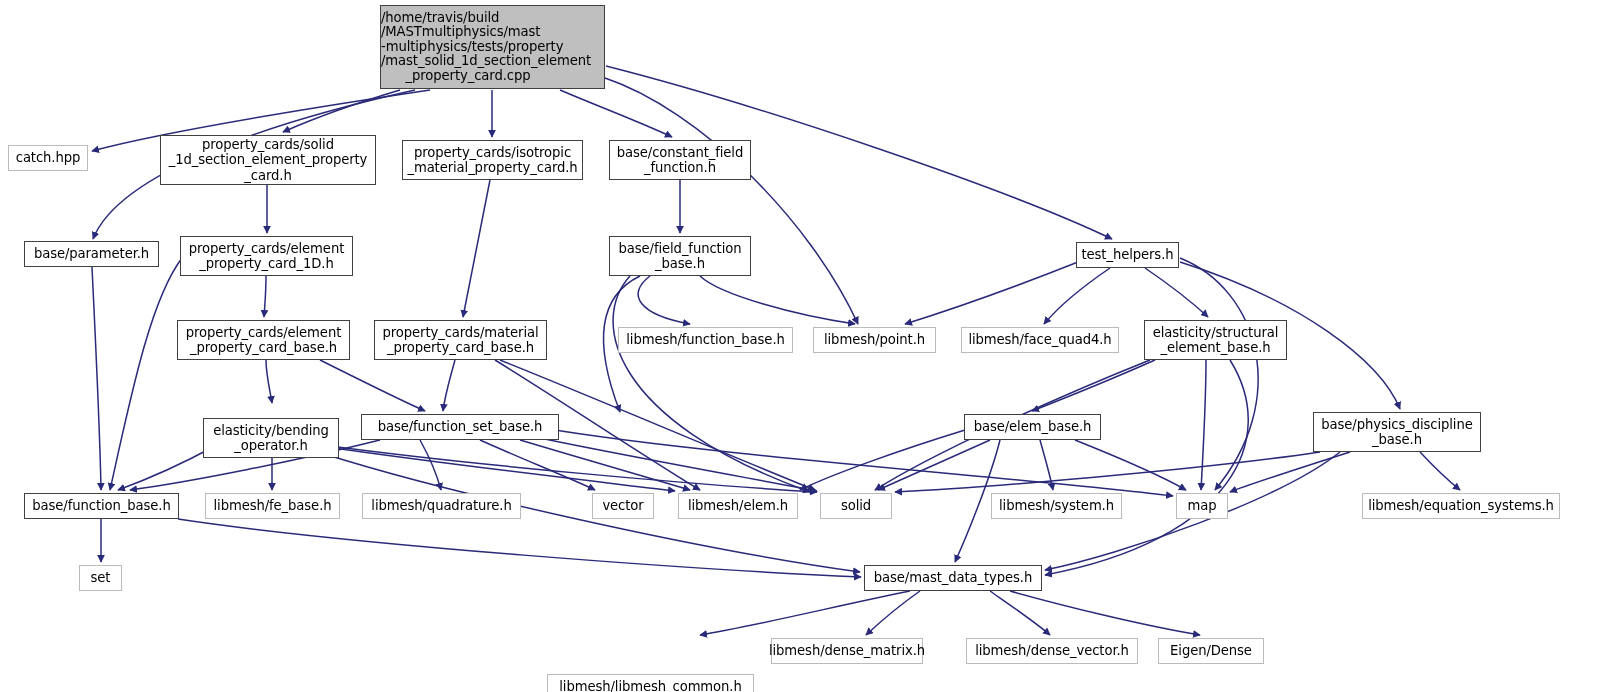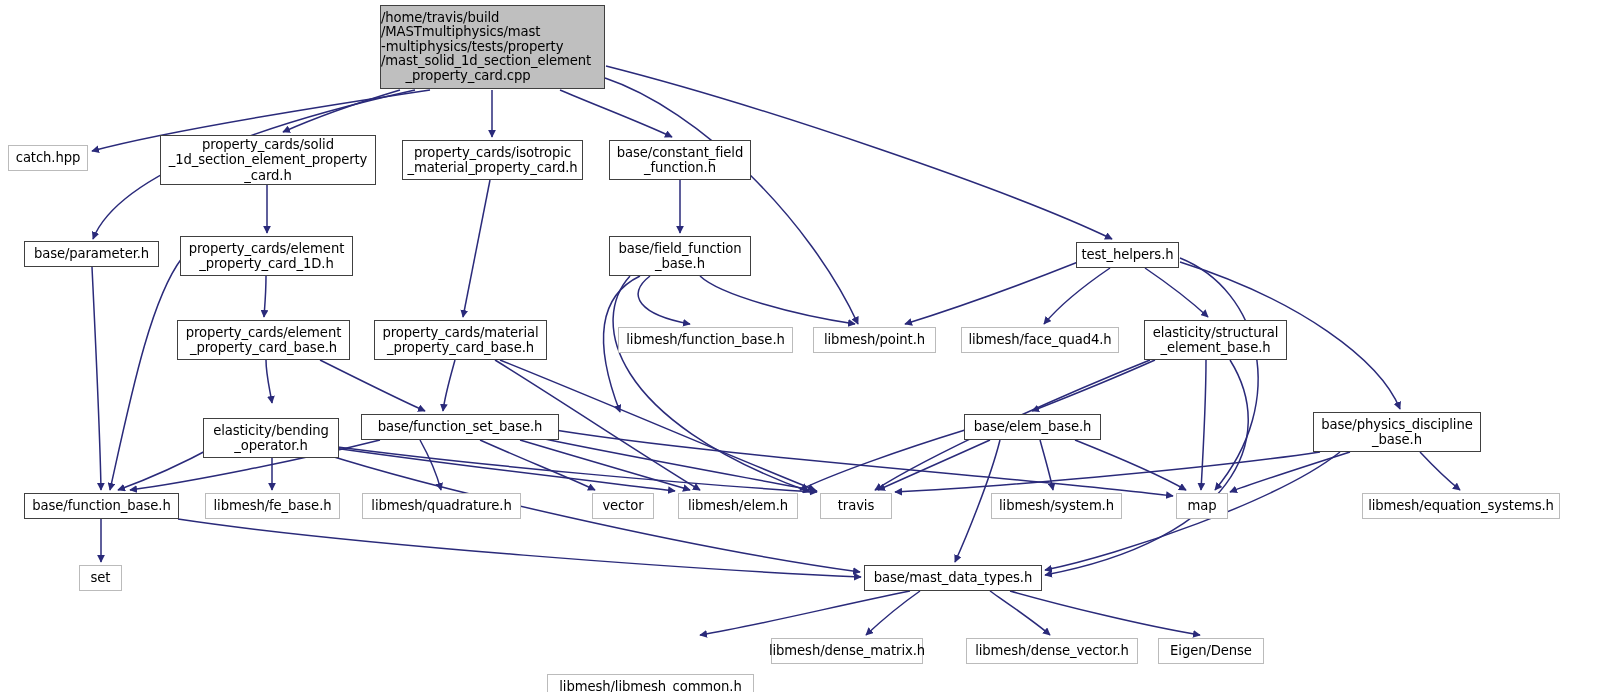--- a/index.html
+++ b/index.html
@@ -151,21 +151,21 @@
 _operator.h</div>
       <div class="node strong" style="left: 361px; top: 414px; width: 198px; height: 26px;">base/function_set_base.h</div>
       <div class="node strong" style="left: 964px; top: 414px; width: 137px; height: 26px;">base/elem_base.h</div>
       <div class="node strong" style="left: 1313px; top: 412px; width: 168px; height: 40px;">base/physics_discipline
 _base.h</div>
       <div class="node strong" style="left: 24px; top: 493px; width: 155px; height: 26px;">base/function_base.h</div>
       <div class="node light" style="left: 205px; top: 493px; width: 135px; height: 26px;">libmesh/fe_base.h</div>
       <div class="node light" style="left: 362px; top: 493px; width: 159px; height: 26px;">libmesh/quadrature.h</div>
       <div class="node light" style="left: 592px; top: 493px; width: 62px; height: 26px;">vector</div>
       <div class="node light" style="left: 678px; top: 493px; width: 120px; height: 26px;">libmesh/elem.h</div>
-      <div class="node light" style="left: 820px; top: 493px; width: 72px; height: 26px;">travis</div>
+      <div class="node light" style="left: 820px; top: 493px; width: 72px; height: 26px;">solid</div>
       <div class="node light" style="left: 991px; top: 493px; width: 131px; height: 26px;">libmesh/system.h</div>
       <div class="node light" style="left: 1176px; top: 493px; width: 52px; height: 26px;">map</div>
       <div class="node light" style="left: 1362px; top: 493px; width: 198px; height: 26px;">libmesh/equation_systems.h</div>
       <div class="node light" style="left: 79px; top: 565px; width: 43px; height: 26px;">set</div>
       <div class="node strong" style="left: 864px; top: 565px; width: 178px; height: 26px;">base/mast_data_types.h</div>
       <div class="node light" style="left: 547px; top: 638px; width: 207px; height: 26px; margin-top: 36px;">libmesh/libmesh_common.h</div>
       <div class="node light" style="left: 771px; top: 638px; width: 152px; height: 26px;">libmesh/dense_matrix.h</div>
       <div class="node light" style="left: 966px; top: 638px; width: 172px; height: 26px;">libmesh/dense_vector.h</div>
       <div class="node light" style="left: 1158px; top: 638px; width: 106px; height: 26px;">Eigen/Dense</div>
     </div>

